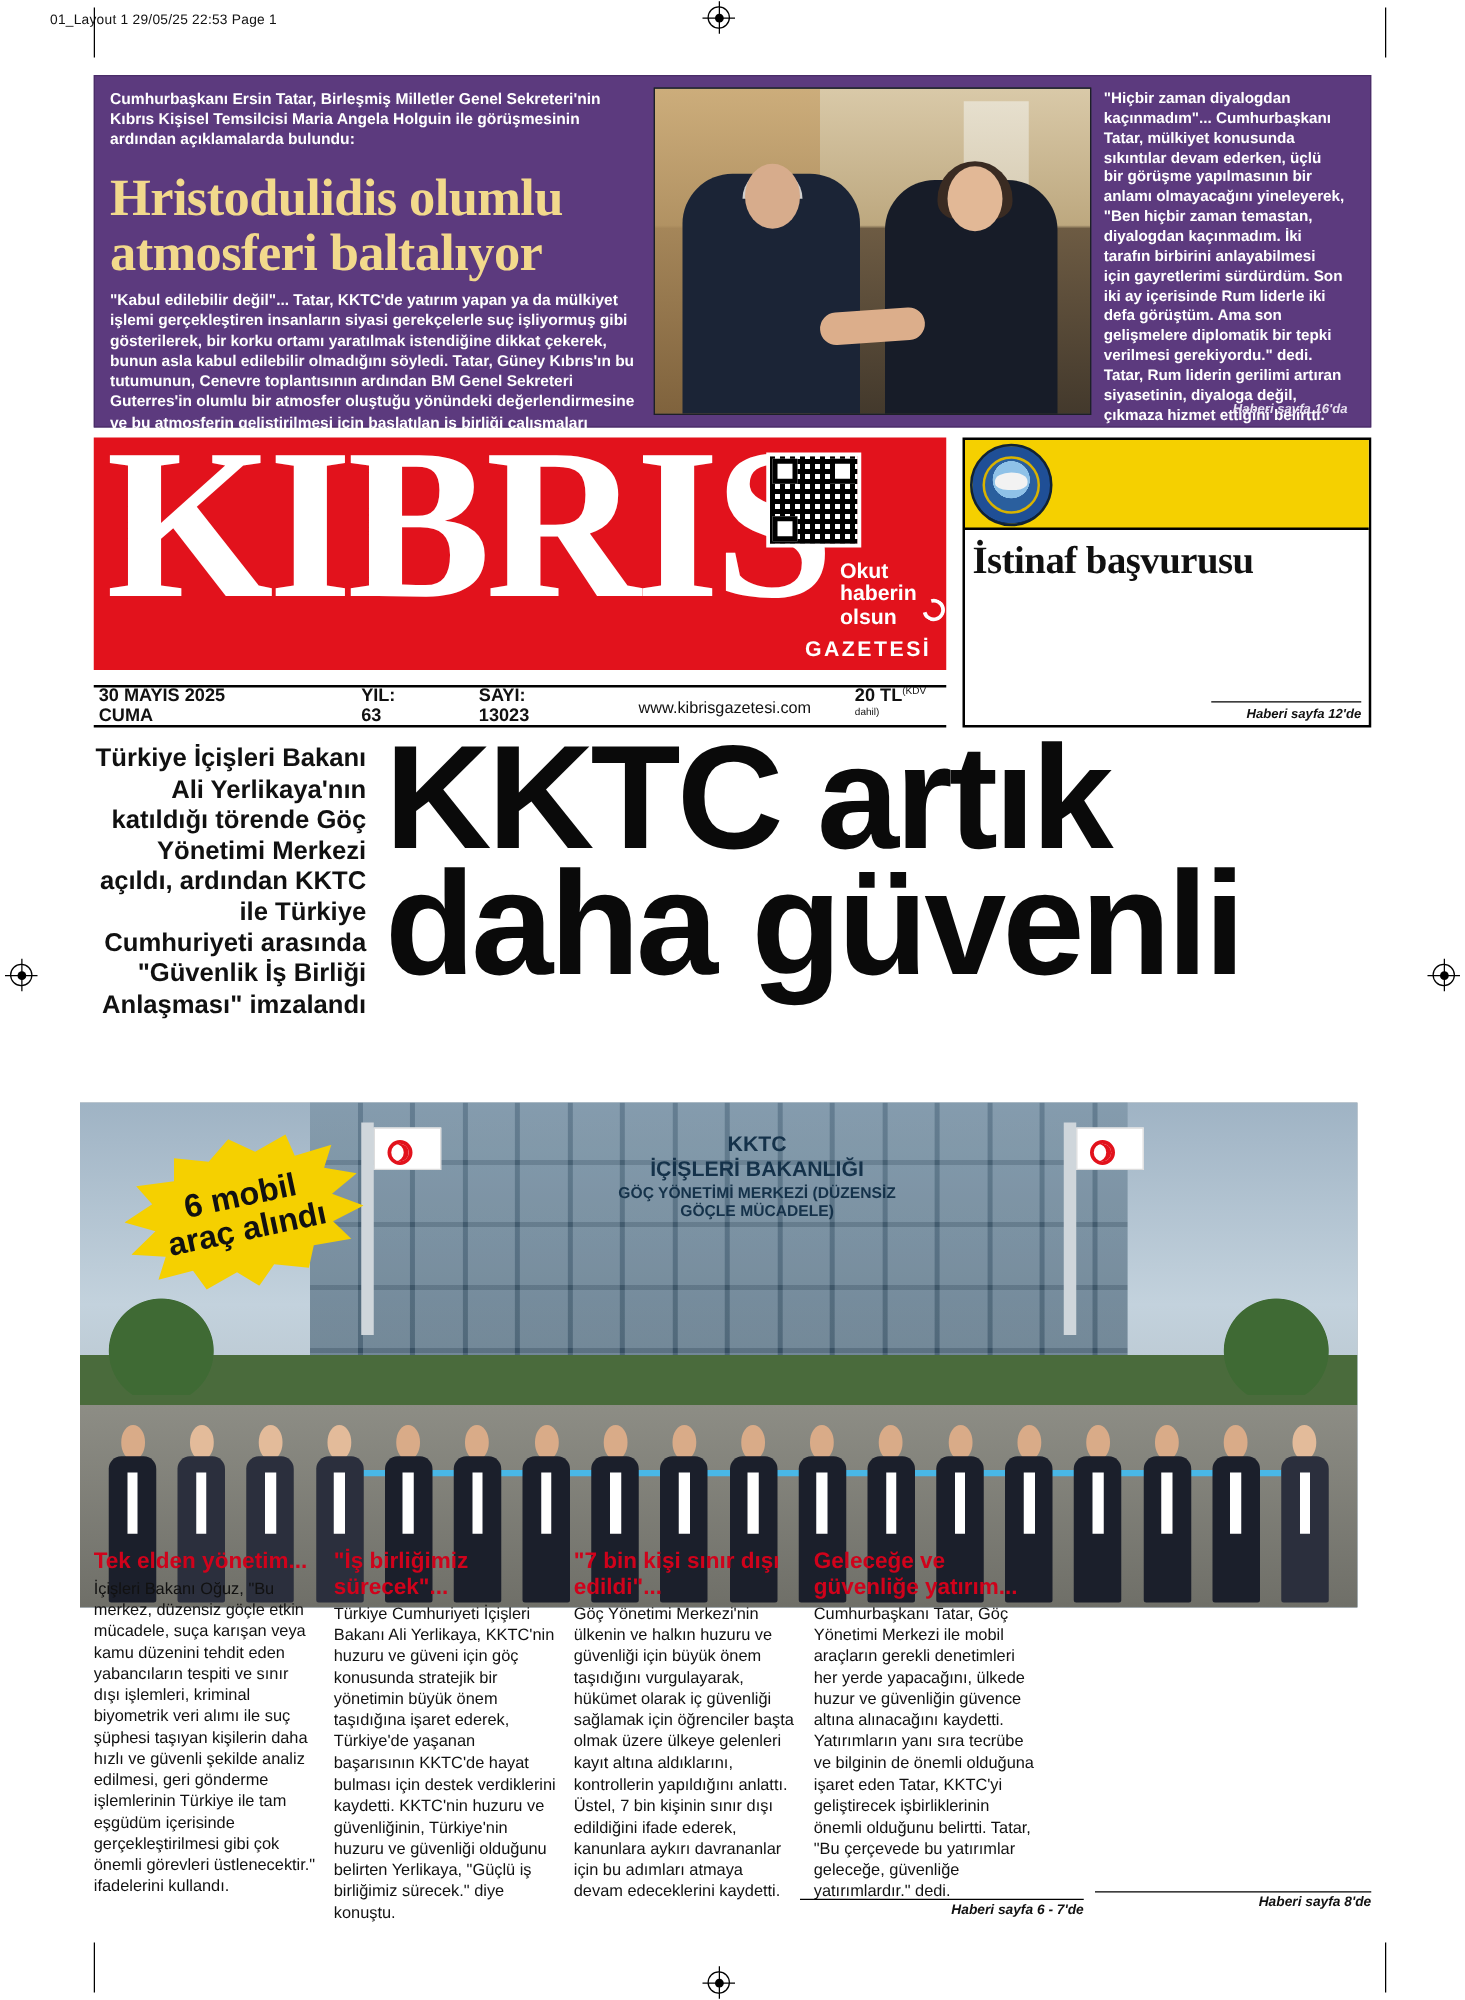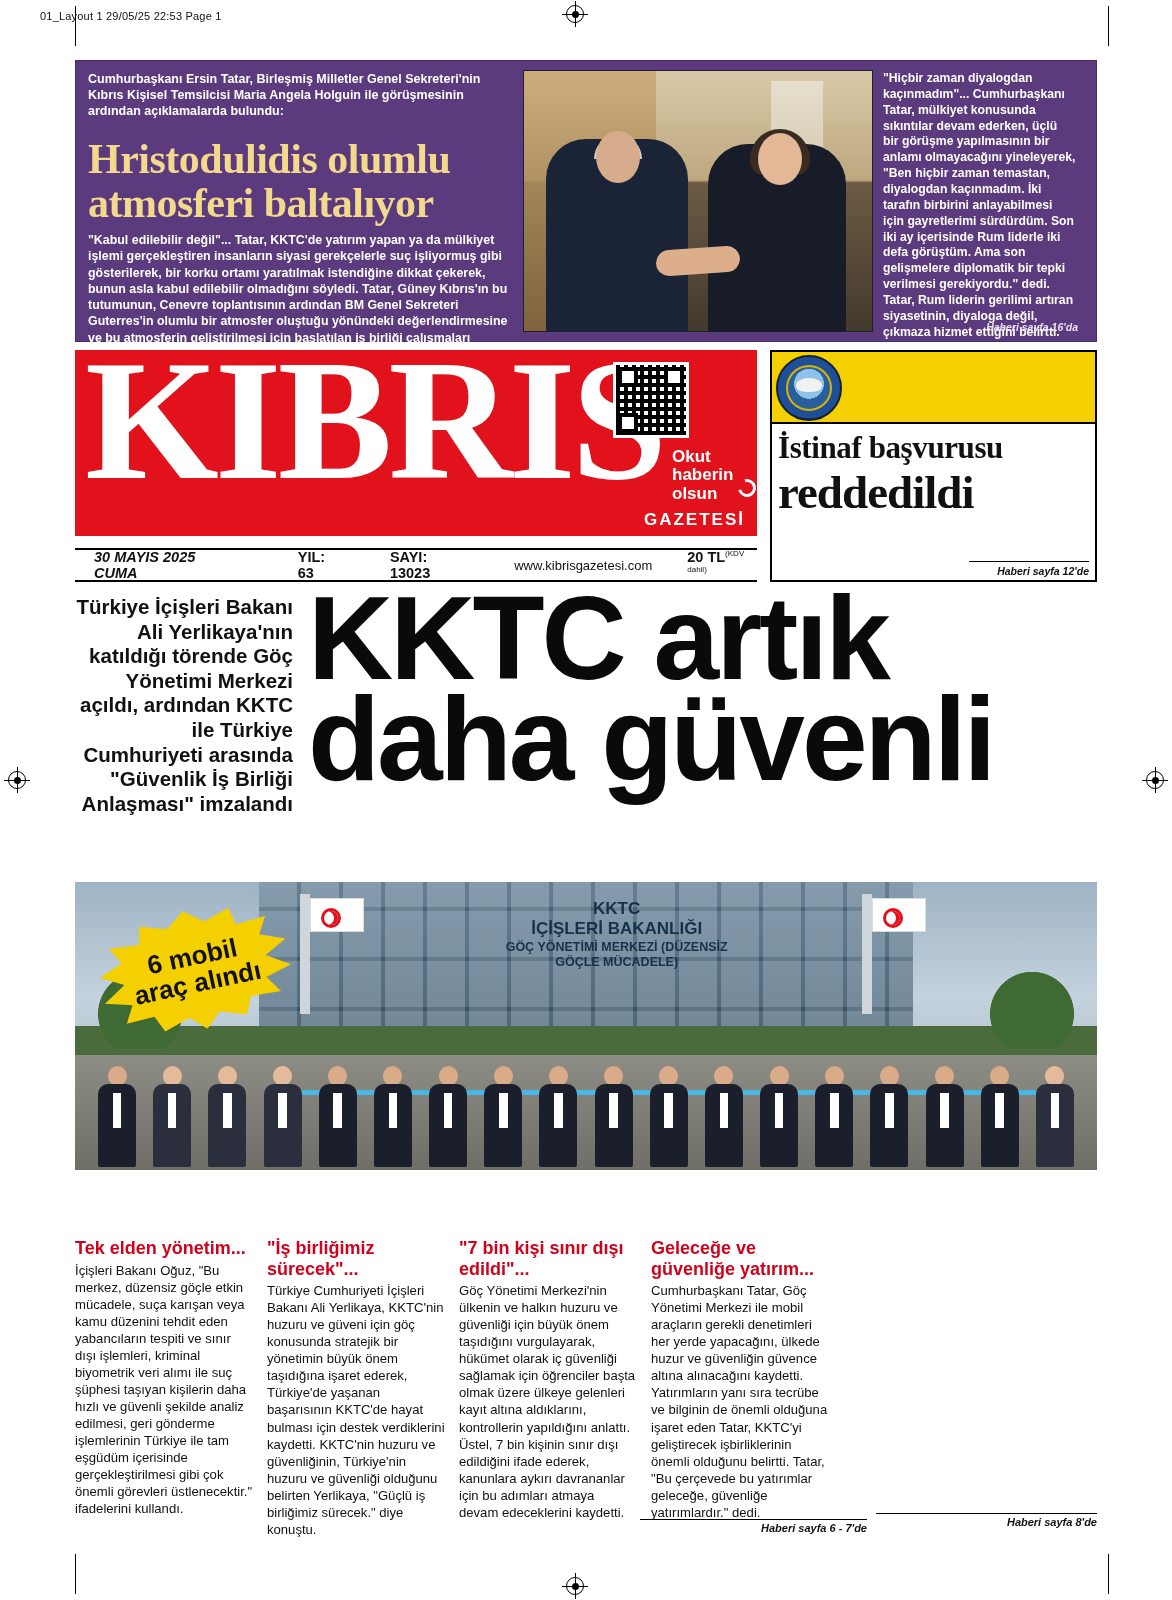--- a/index.html
+++ b/index.html
@@ -213,21 +213,21 @@
     left: 75px; top: 548px;
     width: 682px; height: 34px;
     border-top: 2px solid #000;
     border-bottom: 2px solid #000;
     display: flex;
     align-items: center;
     font-size: 14.5px;
     font-weight: bold;
     color: #111;
   }
-  .inforow .date { margin-left: 19px; font-style: italic; }
+  .inforow .date { margin-left: 4px; }
   .inforow .yil { margin-left: 72px; }
   .inforow .sayi { margin-left: 50px; }
   .inforow .web { margin-left: 52px; font-weight: normal; font-size: 13px; }
   .inforow .price { margin-left: 35px; }
   .inforow .price sup { font-size: 8px; font-weight: normal; }
 
   
   .promo {
     position: absolute;
     left: 770px; top: 350px;
@@ -322,22 +322,22 @@
     font-weight: bold;
     font-size: 118px;
     line-height: 0.86;
     letter-spacing: -3px;
     color: #0a0a0a;
   }
 
   
   .main-photo {
     position: absolute;
-    left: 75px; top: 882px;
-    width: 1022px; height: 288px;
+    left: 64px; top: 882px;
+    width: 1022px; height: 404px;
     overflow: hidden;
     background: #8a9aa8;
   }
   .mp-sky { position: absolute; inset: 0; background: linear-gradient(180deg,#9fb3c4,#c3d2dd 40%, #b9c6cf 60%, #7f8d97 100%); }
   .mp-building {
     position: absolute; left: 18%; top: 0; width: 64%; height: 62%;
     background: linear-gradient(180deg,#5d7c93,#3f5b70);
     border-bottom: 4px solid #2e4354;
   }
   .mp-glass {
@@ -580,21 +580,20 @@
     <span class="price">20 TL<sup>(KDV dahil)</sup></span>
   </div>
 
   <div class="promo">
     <div class="yellowbar"></div>
     <div class="emblem">
       <span class="ring"></span>
         <span class="wing"></span>
     </div>
     <div class="p-head1">İstinaf başvurusu</div>
-    <div class="p-head2">reddedildi</div>
     <div class="p-rule"></div>
     <div class="p-ref">Haberi sayfa 12'de</div>
   </div>
 
   <div class="main-kicker">Türkiye İçişleri Bakanı Ali Yerlikaya'nın katıldığı törende Göç Yönetimi Merkezi açıldı, ardından KKTC ile Türkiye Cumhuriyeti arasında "Güvenlik İş Birliği Anlaşması" imzalandı</div>
   <div class="main-head">
     <div>KKTC artık</div>
     <div>daha güvenli</div>
   </div>
 

